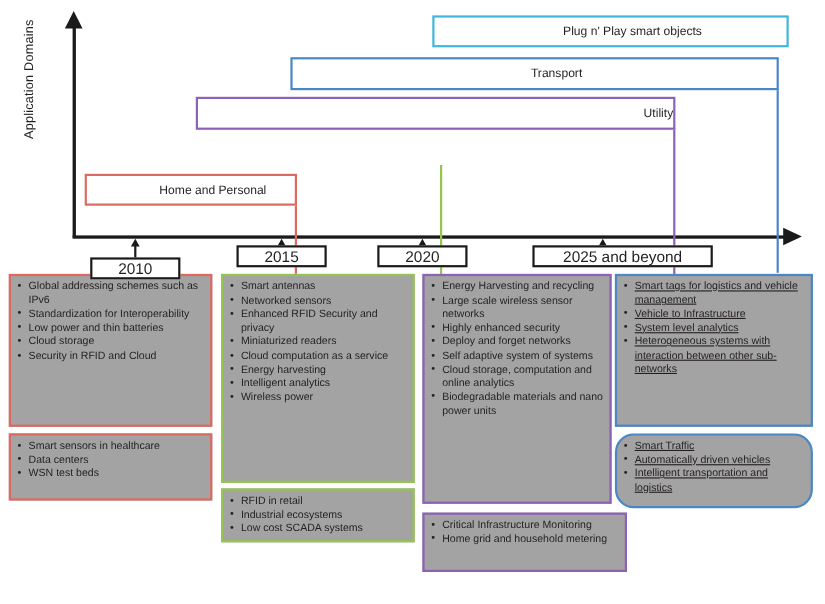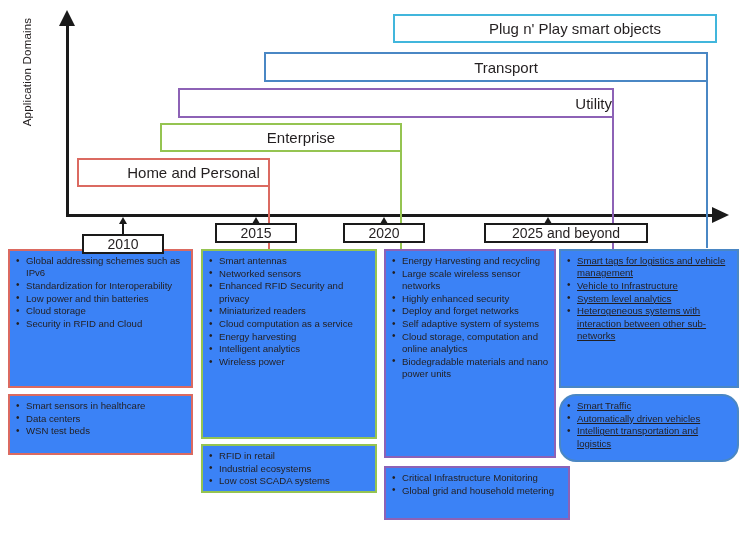--- a/index.html
+++ b/index.html
@@ -42,21 +42,21 @@
     transform:rotate(-90deg);
     font-size:11.5px; letter-spacing:0.2px;
     white-space:nowrap;
   }
 
   
   .domain-bar{
     position:absolute;
     display:flex; align-items:center; justify-content:center;
     background:#ffffff;
-    font-size:15px;
+    font-size:11px;
     z-index:6;
     padding-left:40px;
   }
   .domain-bar.b-cyan   { border:2.5px solid #41B6DC; }
   .domain-bar.b-blue   { border:2.5px solid #4A87C4; }
   .domain-bar.b-purple { border:2.5px solid #8D62B6;justify-content:flex-end; }
   .domain-bar.b-green  { border:2.5px solid #95C451; }
   .domain-bar.b-red    { border:2.5px solid #DB6A61; }
 
   
@@ -79,21 +79,21 @@
   
   .year-box{
     position:absolute; height:20px;
     border:2px solid #1a1a1a; background:#ffffff;
     display:flex; align-items:center; justify-content:center;
     font-size:14px; z-index:5;
   }
 
   
   .card{
-    position:absolute; background:#3b82f6; z-index:4;
+    position:absolute; background:#a3a3a3; z-index:4;
     padding:4px 4px 4px 2px;
   }
   .card.b-red    { border:2.5px solid #DB6A61; }
   .card.b-green  { border:2.5px solid #95C451; }
   .card.b-purple { border:2.5px solid #8D62B6; }
   .card.b-blue   { border:2.5px solid #4A87C4;text-decoration:underline; }
   .card ul{ margin:0; padding:0; list-style:none; }
   .card li{
     position:relative;
     font-size:9.6px;
@@ -124,23 +124,20 @@
   </div>
 
   <div class="domain-bar b-blue" style="left:264px; top:52px; width:444px; height:30px;">
     <span>Transport</span>
   </div>
 
   <div class="domain-bar b-purple" style="left:178px; top:88px; width:436px; height:30px;">
     <span>Utility</span>
   </div>
 
-  <div class="domain-bar b-green" style="left:160px; top:123px; width:242px; height:29px;">
-    <span>Enterprise</span>
-  </div>
 
   <div class="domain-bar b-red" style="left:77px; top:158px; width:193px; height:29px;">
     <span>Home and Personal</span>
   </div>
 
   <div class="connector c-blue" style="left:706px; top:80px;  height:168px;"></div>
 
   <div class="connector c-purple" style="left:612px; top:116px; height:134px;"></div>
 
   <div class="connector c-green" style="left:400px; top:150px; height:100px;"></div>
@@ -219,21 +216,21 @@
         <li>Deploy and forget networks</li>
         <li>Self adaptive system of systems</li>
         <li>Cloud storage, computation and online analytics</li>
         <li>Biodegradable materials and nano power units</li>
       </ul>
   </div>
 
   <div class="card b-purple" style="left:384px; top:466px; width:186px; height:54px;">
     <ul>
         <li>Critical Infrastructure Monitoring</li>
-        <li>Global grid and household metering</li>
+        <li>Home grid and household metering</li>
       </ul>
   </div>
 
   <div class="card b-blue" style="left:559px; top:249px; width:180px; height:139px;">
     <ul>
         <li>Smart tags for logistics and vehicle management</li>
         <li>Vehicle to Infrastructure</li>
         <li>System level analytics</li>
         <li>Heterogeneous systems with interaction between other sub-networks</li>
       </ul>

